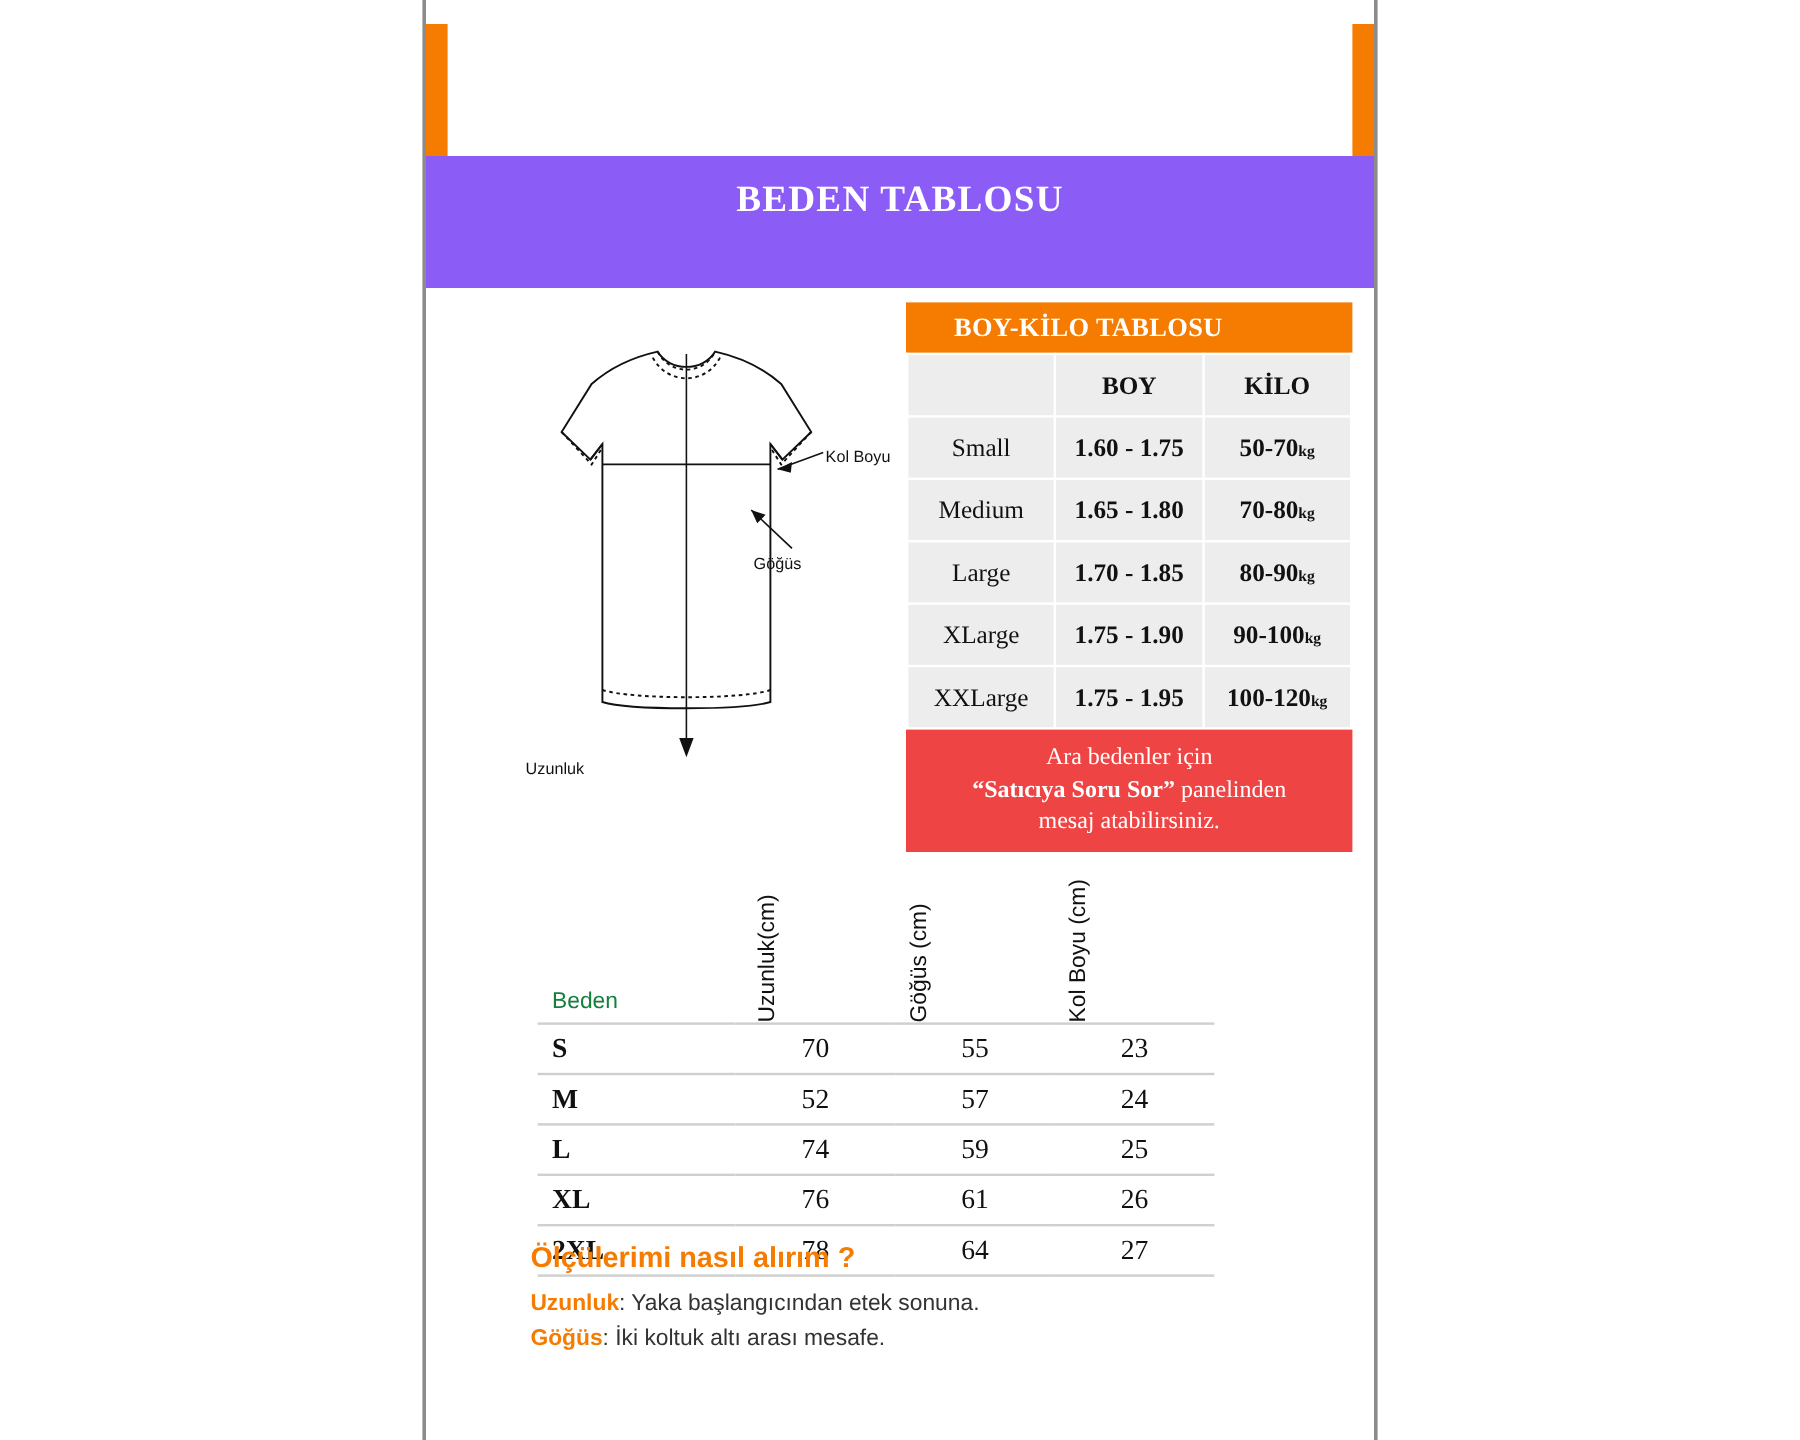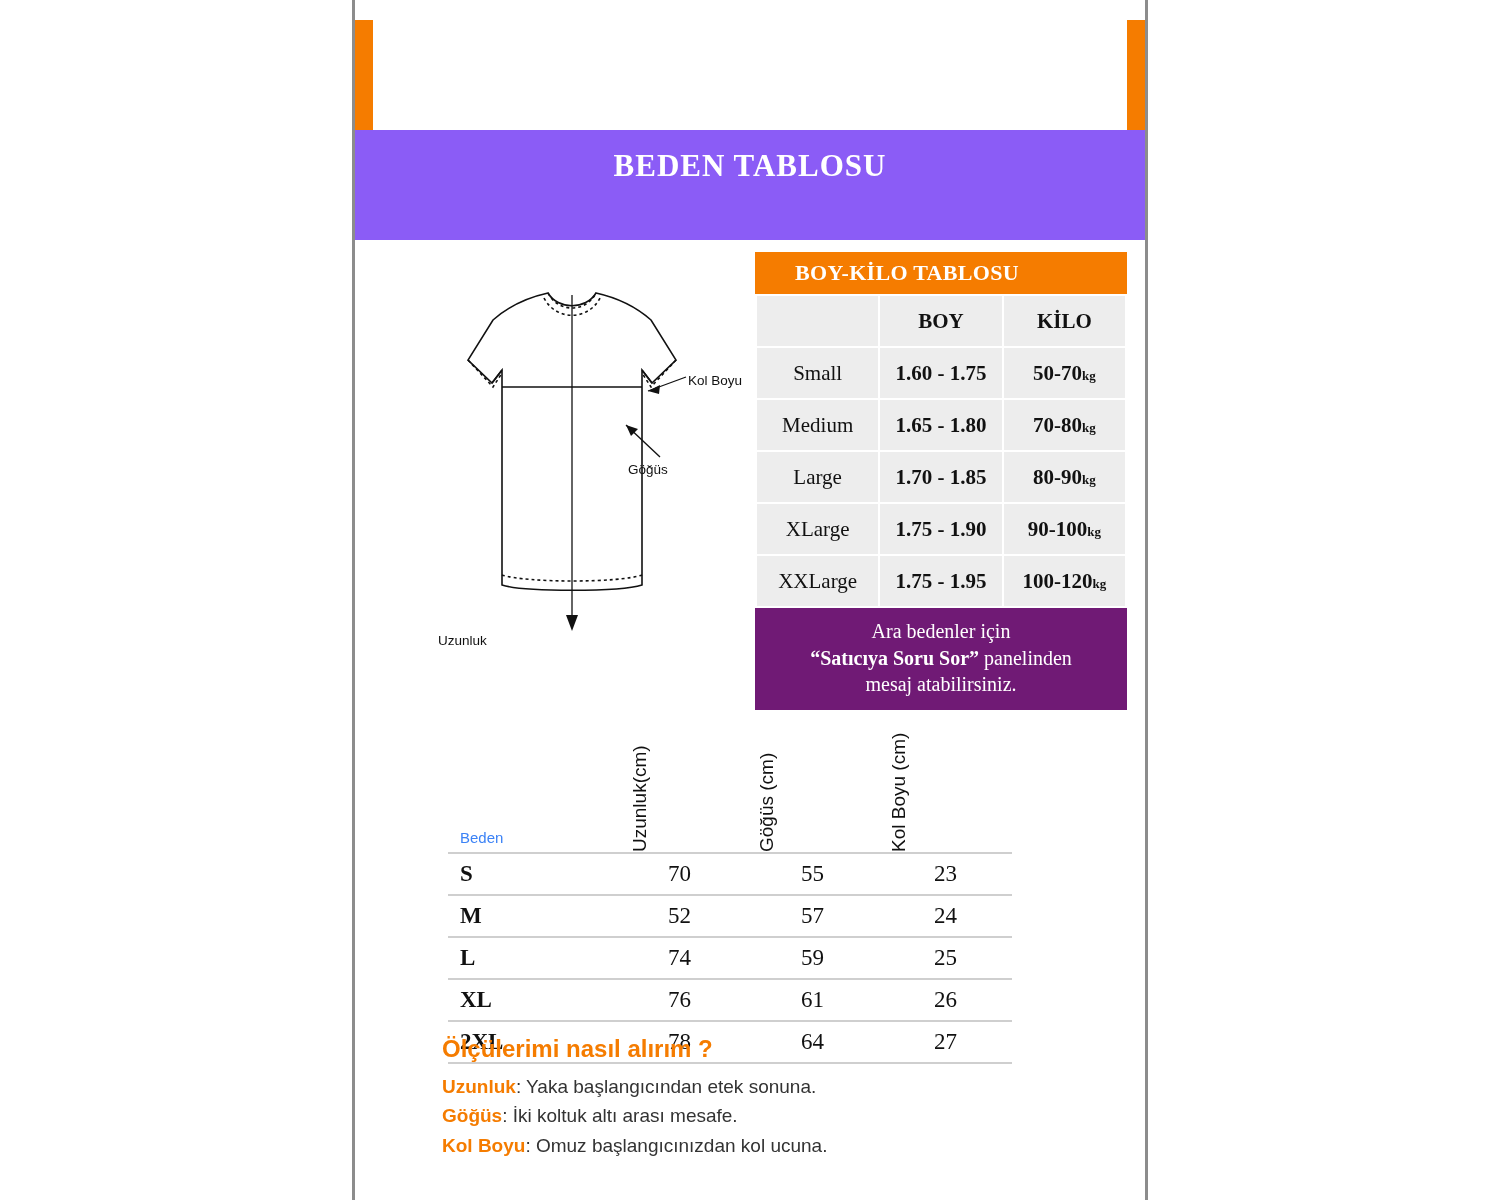--- a/index.html
+++ b/index.html
@@ -133,21 +133,21 @@
     height: 42px;
     padding: 4px;
   }
   table.bk th { font-weight: bold; font-size: 21px; }
   table.bk td.size { font-weight: normal; width: 106px; }
   table.bk td.boy  { font-weight: bold; width: 152px; }
   table.bk td.kilo { font-weight: bold; width: 114px; }
   .kg { font-size: 13px; font-weight: bold; }
   
   .note {
-    background: #701a75;
+    background: #ef4444;
     color: #ffffff;
     font-family: "Liberation Serif", serif;
     text-align: center;
     font-size: 20px;
     line-height: 1.33;
     padding: 10px 12px 12px 12px;
     width: 372px;
     box-sizing: border-box;
   }
   .note b { font-weight: bold; }
@@ -173,22 +173,22 @@
     white-space: nowrap;
     font-family: "Liberation Sans", sans-serif;
   }
   .vlabel.c1 { left: 203px; }
   .vlabel.c2 { left: 330px; }
   .vlabel.c3 { left: 462px; }
   .beden-label {
     position: absolute;
     left: 12px;
     bottom: 6px;
-    font-size: 15px;
-    color: #3b82f6;
+    font-size: 19px;
+    color: #15803d;
   }
   table.ms {
     border-collapse: collapse;
     width: 545px;
     table-layout: fixed;
   }
   table.ms td {
     border-top: 2px solid #cfcfcf;
     height: 38px;
     font-size: 23px;
@@ -360,15 +360,14 @@
         <td class="v">27</td>
       </tr>
     </tbody>
       </table>
   </div>
 
   <div class="footer">
     <div class="footer-title">Ölçülerimi nasıl alırım ?</div>
     <div class="footer-line"><b>Uzunluk</b><span>: Yaka başlangıcından etek sonuna.</span></div>
     <div class="footer-line"><b>Göğüs</b><span>: İki koltuk altı arası mesafe.</span></div>
-    <div class="footer-line"><b>Kol Boyu</b><span>: Omuz başlangıcınızdan kol ucuna.</span></div>
   </div>
 </div>
 
 </body></html>

